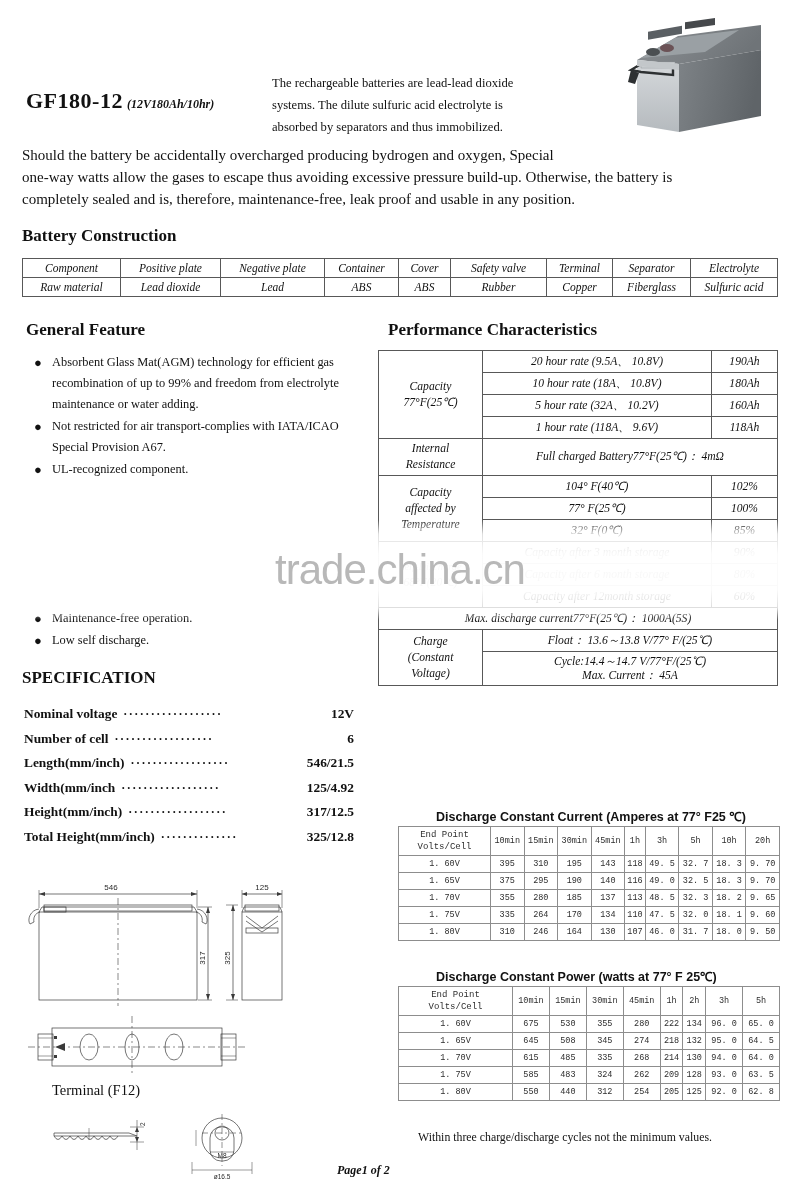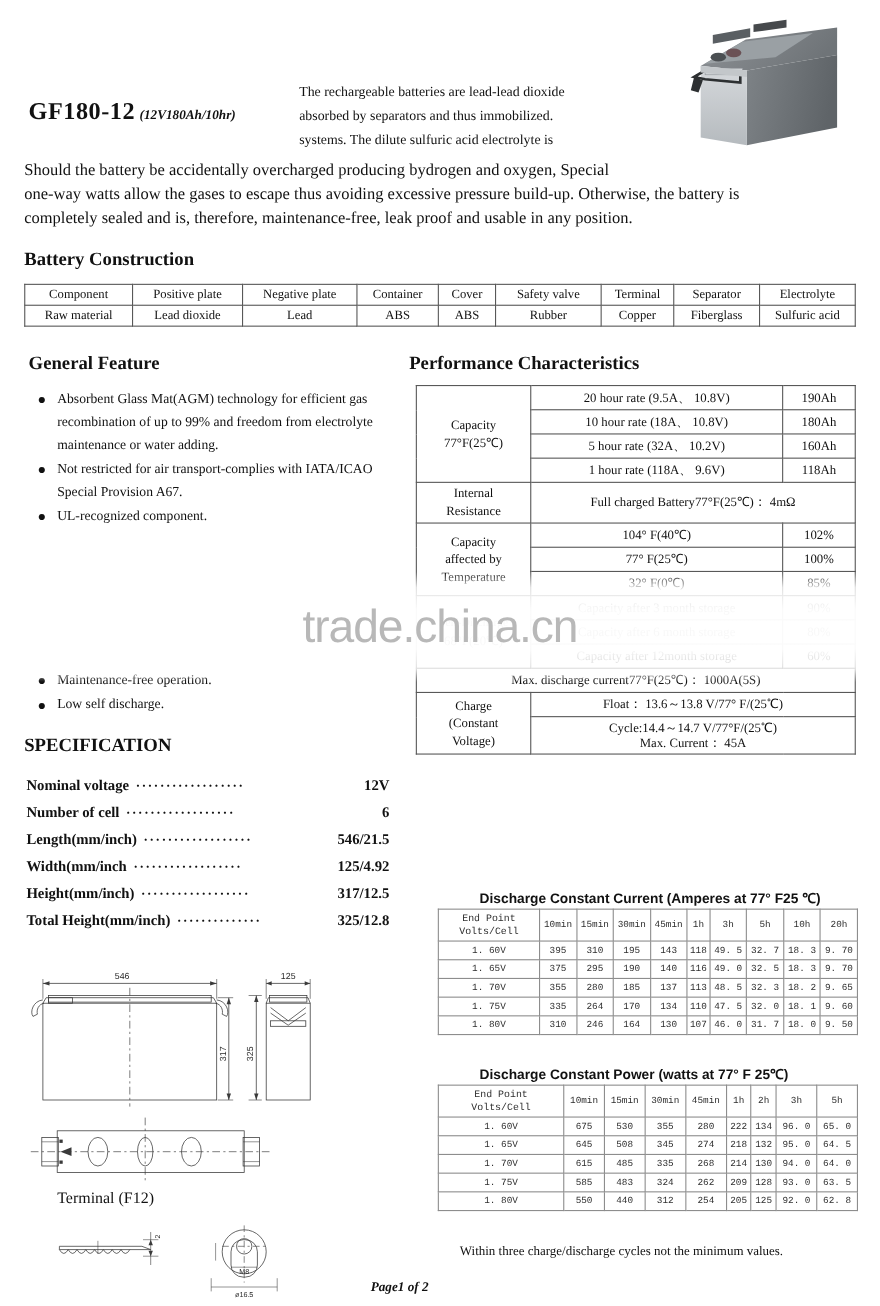--- a/index.html
+++ b/index.html
@@ -47,21 +47,21 @@
     font-family: "Liberation Serif", serif;
   }
 
   
   table.grid {
     border-collapse: collapse; font-size: 11px;
     font-family: "Liberation Serif", serif;
   }
   table.grid td, table.grid th {
     border: 1px solid #585858; text-align: center; font-weight: normal;
-    padding: 2px 3px; line-height: 14px;
+    padding: 2px 3px; line-height: 14px; font-style: italic;
   }
 
   
   #construction-table { position: absolute; left: 22px; top: 258px; width: 756px; }
   #construction-table td { height: 19px; font-size: 11.5px; }
 
   
   #general-feature-heading { left: 26px; top: 320px; }
   .feat-list {
     position: absolute; left: 26px; width: 330px;
@@ -70,21 +70,21 @@
   #feat-list-a { top: 352px; }
   #feat-list-b { top: 608px; }
   .feat-item { display: flex; margin-bottom: 1px; }
   .bullet {
     flex: 0 0 26px; font-size: 13px; line-height: 21px; text-align: left;
     padding-left: 8px;
   }
   .feat-text { flex: 1; }
 
   
-  #perf-heading { left: 372px; top: 320px; text-align: right; }
+  #perf-heading { left: 388px; top: 320px; text-align: right; }
   #perf-table {
     position: absolute; left: 378px; top: 350px; width: 400px;
   }
   #perf-table td { font-size: 11.6px; height: 22px; }
   #perf-table td.lbl { width: 104px; line-height: 16px; }
   #perf-table td.val { width: 66px; }
   .cell-2l { line-height: 15px; }
 
   
   #spec-heading { left: 22px; top: 668px; }
@@ -202,22 +202,22 @@
       <rect x="40" y="50" width="34" height="6" fill="#cfd3d6" stroke="#8b9094" stroke-width=".5"></rect>
       <polygon points="36,48 78,52 78,58 36,54" fill="#c3c7ca"></polygon>
     </svg>
 
     <div class="model-line">
       <span class="model-name">GF180-12</span><span class="model-sub">(12V180Ah/10hr)</span>
     </div>
 
     <div class="intro-right">
       <div>The rechargeable batteries are lead-lead dioxide</div>
+      <div>systems. The dilute sulfuric acid electrolyte is</div>
       <div>absorbed by separators and thus immobilized.</div>
-      <div>systems. The dilute sulfuric acid electrolyte is</div>
     </div>
 
     <div class="intro-full">
       <span class="ln">Should the battery be accidentally overcharged producing bydrogen and oxygen, Special</span>
       <span class="ln">one-way watts allow the gases to escape thus avoiding excessive pressure build-up. Otherwise, the battery is</span>
       <span class="ln">completely sealed and is, therefore, maintenance-free, leak proof and usable in any position.</span>
     </div>
   </div>
 
   <h2 class="sec" style="left:22px; top:226px;">Battery Construction</h2>

